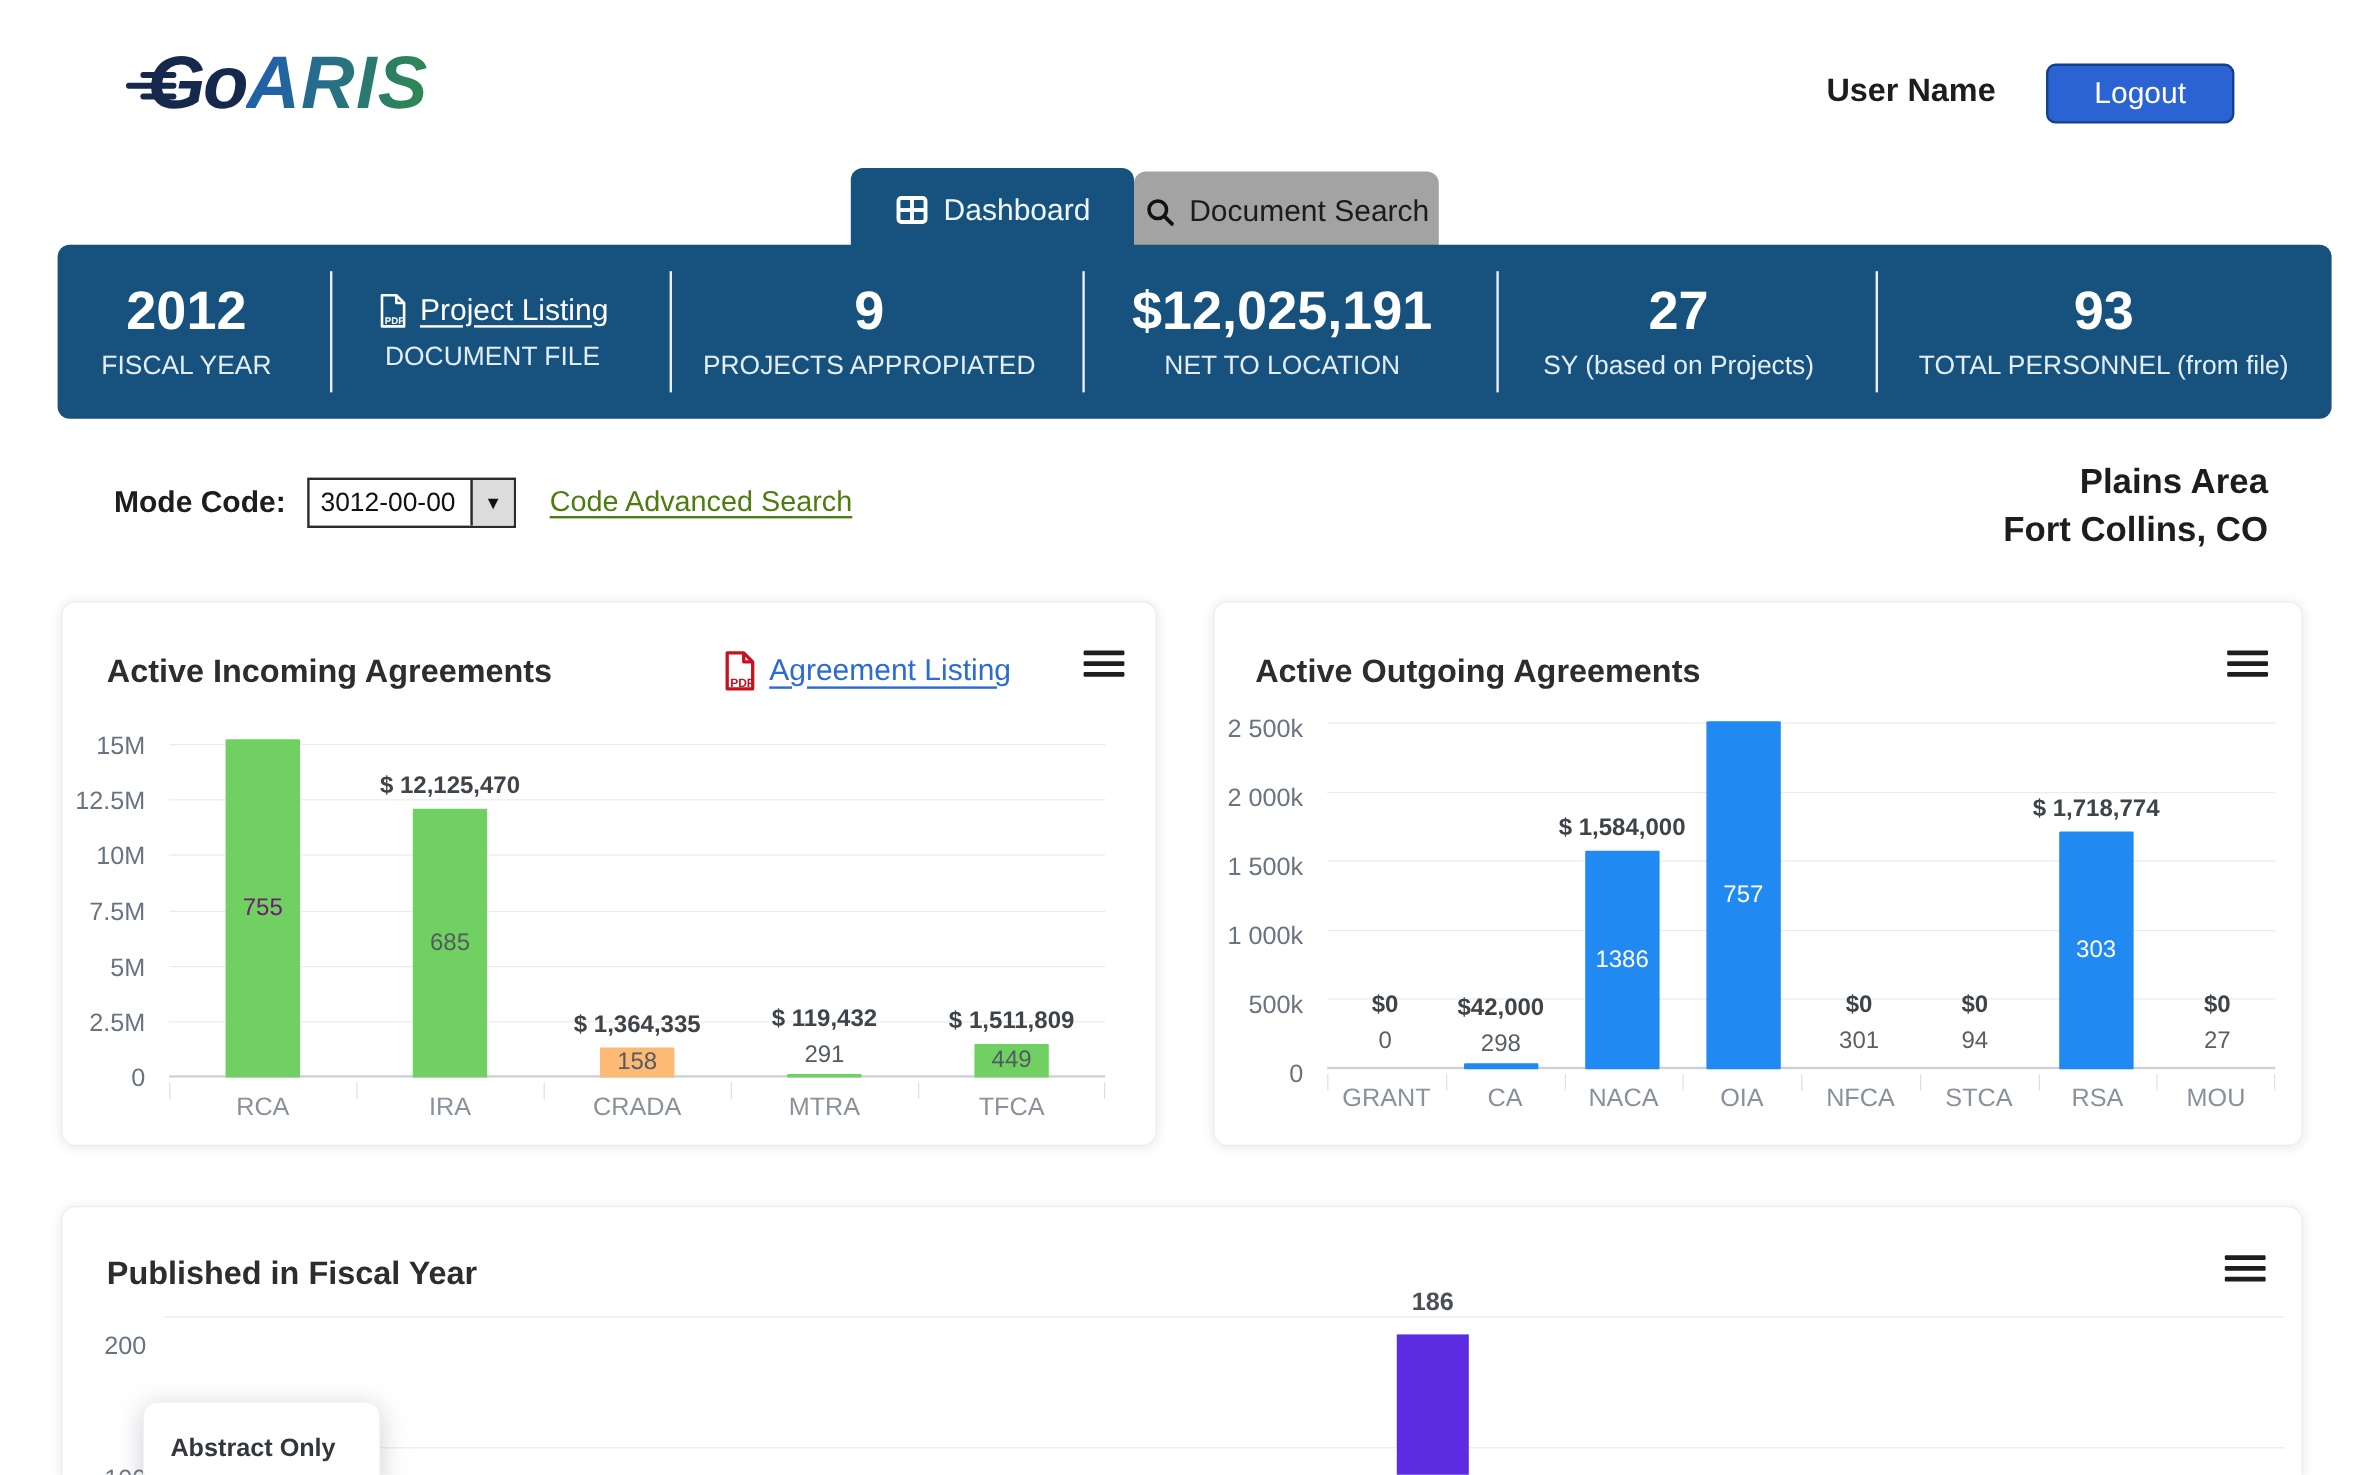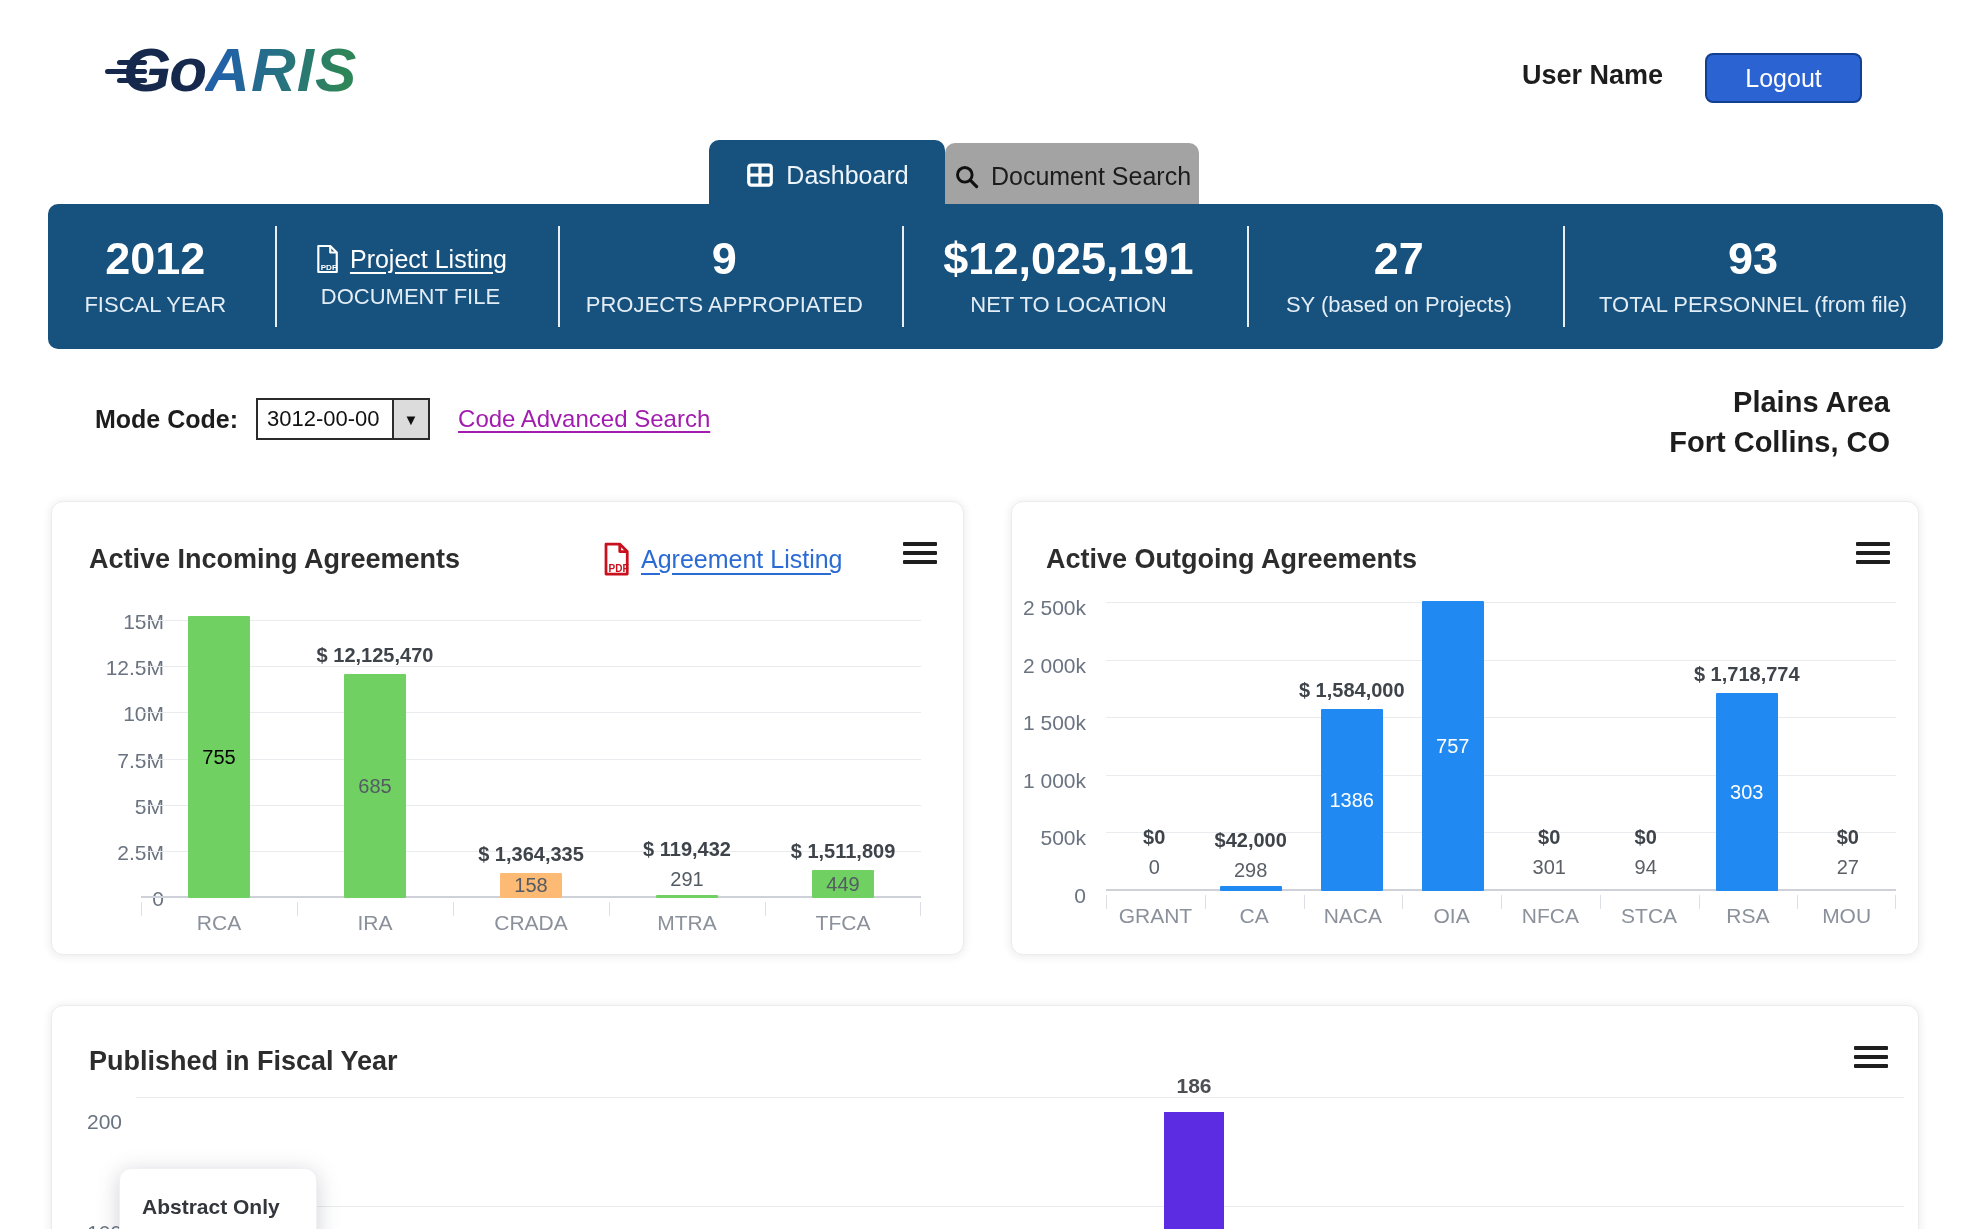--- a/index.html
+++ b/index.html
@@ -38,21 +38,21 @@
   .stat-link { display:flex; align-items:center; gap:10px; color:#fff; font-size:25px;
     text-decoration:underline; text-underline-offset:4px; cursor:pointer; }
   
   .filter-row { position:absolute; left:95px; top:398px; display:flex; align-items:center; }
   .mode-label { font-size:25px; font-weight:700; color:#1d1d1d; }
   .select { display:flex; width:174px; height:42px; border:2px solid #2b2b2b; background:#fff;
     margin-left:18px; cursor:pointer; }
   .select-value { flex:1; font-size:22px; color:#111; display:flex; align-items:center; padding-left:9px; }
   .select-arrow { width:36px; background:#dcdcdc; border-left:2px solid #2b2b2b; display:flex;
     align-items:center; justify-content:center; font-size:15px; color:#111; }
-  .adv-link { margin-left:28px; font-size:24px; color:#a21caf; text-decoration:underline;
+  .adv-link { margin-left:28px; font-size:24px; color:#4d7c0f; text-decoration:underline;
     text-underline-offset:4px; cursor:pointer; }
   .location { position:absolute; right:80px; top:382px; text-align:right; font-size:29px;
     font-weight:700; color:#1d1d1d; line-height:40px; }
   
   .card { position:absolute; background:#fff; border:1px solid #ececee; border-radius:12px;
     box-shadow:0 1px 10px rgba(30,30,50,.10); }
   #card-incoming  { left:51px;  top:501px;  width:913px;  height:454px; }
   #card-outgoing  { left:1011px; top:501px; width:908px;  height:454px; }
   #card-published { left:51px;  top:1005px; width:1868px; height:420px; }
   .card-title { position:absolute; font-size:27px; font-weight:700; color:#2d2d2d; }
@@ -176,41 +176,41 @@
       <text x="6" y="24.5" font-size="8" font-weight="bold" fill="#c8101e" font-family="Liberation Sans, sans-serif">PDF</text>
     </svg>
     <span>Agreement Listing</span>
   </a>
   <div class="burger" style="right:26px;top:40px;">
       <i></i>
       <i></i>
       <i></i>
     </div>
   <div class="barchart" style="top: 29px; height: 401px;">
-      <div class="yaxis" style="left: 8px; width: 61px; bottom: 34px; height: 367px; margin-left: 43px;">
+      <div class="yaxis" style="left: 8px; width: 61px; bottom: 34px; height: 367px;">
         <span class="ytick" style="bottom: 265px;">15M</span>
         <span class="ytick" style="bottom: 218.833px;">12.5M</span>
         <span class="ytick" style="bottom: 172.667px;">10M</span>
         <span class="ytick" style="bottom: 126.5px;">7.5M</span>
         <span class="ytick" style="bottom: 80.3333px;">5M</span>
         <span class="ytick" style="bottom: 34.1667px;">2.5M</span>
         <span class="ytick" style="bottom: -12px;">0</span>
       </div>
       <div class="plotarea" style="left: 89px; width: 780px; bottom: 34px; height: 367px;">
         <div class="gridline zero" style="bottom: 0px;"></div>
         <div class="gridline" style="bottom: 46.1667px;"></div>
         <div class="gridline" style="bottom: 92.3333px;"></div>
         <div class="gridline" style="bottom: 138.5px;"></div>
         <div class="gridline" style="bottom: 184.667px;"></div>
         <div class="gridline" style="bottom: 230.833px;"></div>
         <div class="gridline" style="bottom: 277px;"></div>
         <div class="cols">
           <div class="col">
             <div class="bar" style="height: 282.5px; width: 62px; background: rgb(112, 208, 97);">
-              <span class="cnt-in" style="color: #000000;">755</span>
+              <span class="cnt-in" style="color: #701a75;">755</span>
             </div>
           </div>
           <div class="col">
             <div class="amt">$ 12,125,470</div>
             <div class="bar" style="height: 223.9px; width: 62px; background: rgb(112, 208, 97);">
               <span class="cnt-in" style="color: rgb(83, 91, 99);">685</span>
             </div>
           </div>
           <div class="col">
             <div class="amt">$ 1,364,335</div>

